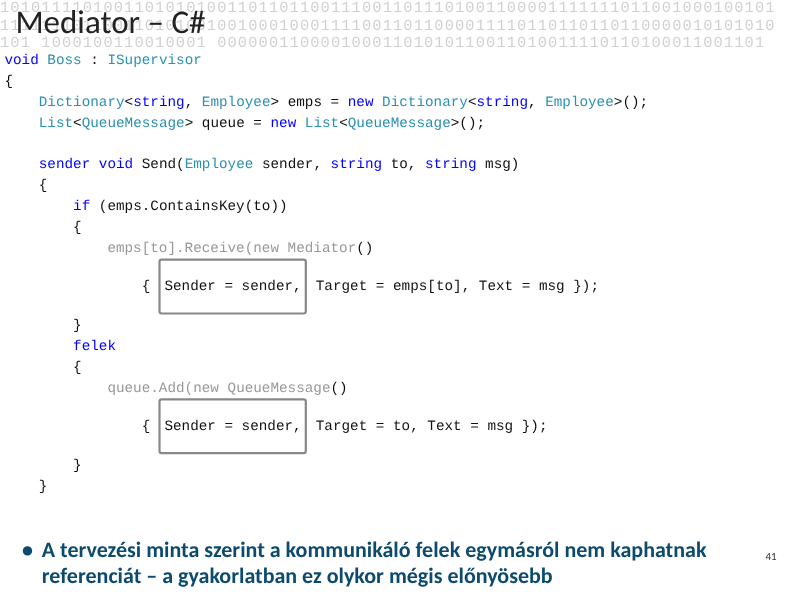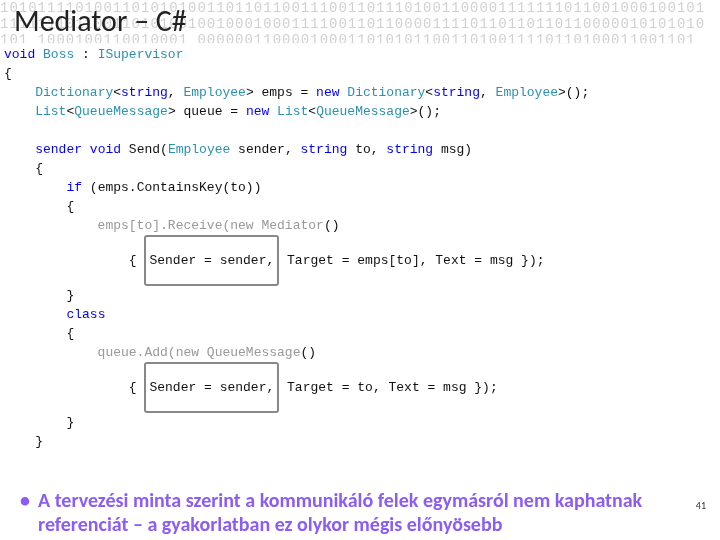--- a/index.html
+++ b/index.html
@@ -62,21 +62,21 @@
       bottom: 4px;
       left: 0;
       right: 0;
       padding: 0 8px 0 20px;
       z-index: 2;
       background: rgba(255,255,255,0.0);
     }
     .bullet {
       font-size: 20px;
       font-weight: bold;
-      color: #8b5cf6;
+      color: #0c4a6e;
       line-height: 24px;
       position: relative;
       padding-left: 18px;
     }
     .bullet::before {
       content: "•";
       position: absolute;
       left: 0;
       top: 0;
     }
@@ -130,21 +130,21 @@
 <span>    </span><span class="type">Dictionary</span><span>&lt;</span><span class="kw">string</span><span>, </span><span class="type">Employee</span><span>&gt; emps = </span><span class="kw">new</span><span> </span><span class="type">Dictionary</span><span>&lt;</span><span class="kw">string</span><span>, </span><span class="type">Employee</span><span>&gt;();</span>
 <span>    </span><span class="type">List</span><span>&lt;</span><span class="type">QueueMessage</span><span>&gt; queue = </span><span class="kw">new</span><span> </span><span class="type">List</span><span>&lt;</span><span class="type">QueueMessage</span><span>&gt;();</span>
 <span></span>
 <span>    </span><span class="kw">sender</span><span> </span><span class="kw">void</span><span> Send(</span><span class="type">Employee</span><span> sender, </span><span class="kw">string</span><span> to, </span><span class="kw">string</span><span> msg)</span>
 <span>    {</span>
 <span>        </span><span class="kw">if</span><span> (emps.ContainsKey(to))</span>
 <span>        {</span>
 <span class="pale">            emps[to].Receive(</span><span class="kw pale">new</span><span> </span><span class="type pale">Mediator</span><span>()</span>
 <span>                { </span><span class="box">Sender = sender,</span><span> Target = emps[to], Text = msg });</span>
 <span>        }</span>
-<span>        </span><span class="kw">class</span>
+<span>        </span><span class="kw">felek</span>
 <span>        {</span>
 <span class="pale">            queue.Add(</span><span class="kw pale">new</span><span> </span><span class="type pale">QueueMessage</span><span>()</span>
 <span>                { </span><span class="box">Sender = sender,</span><span> Target = to, Text = msg });</span>
 <span>        }</span>
 <span>    }</span></div>
 </div>
 
 <div class="bullet-area">
   <div class="bullet">A tervezési minta szerint a kommunikáló felek egymásról nem kaphatnak referenciát – a gyakorlatban ez olykor mégis előnyösebb</div>
 </div>

